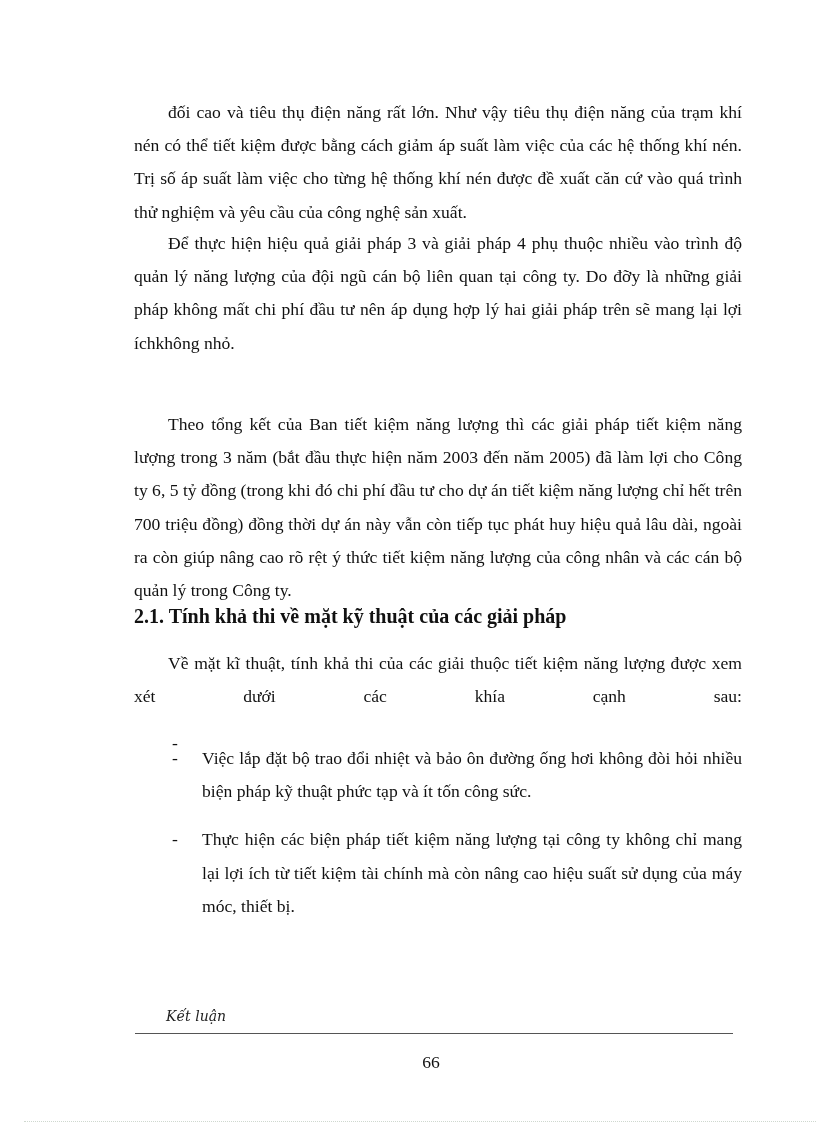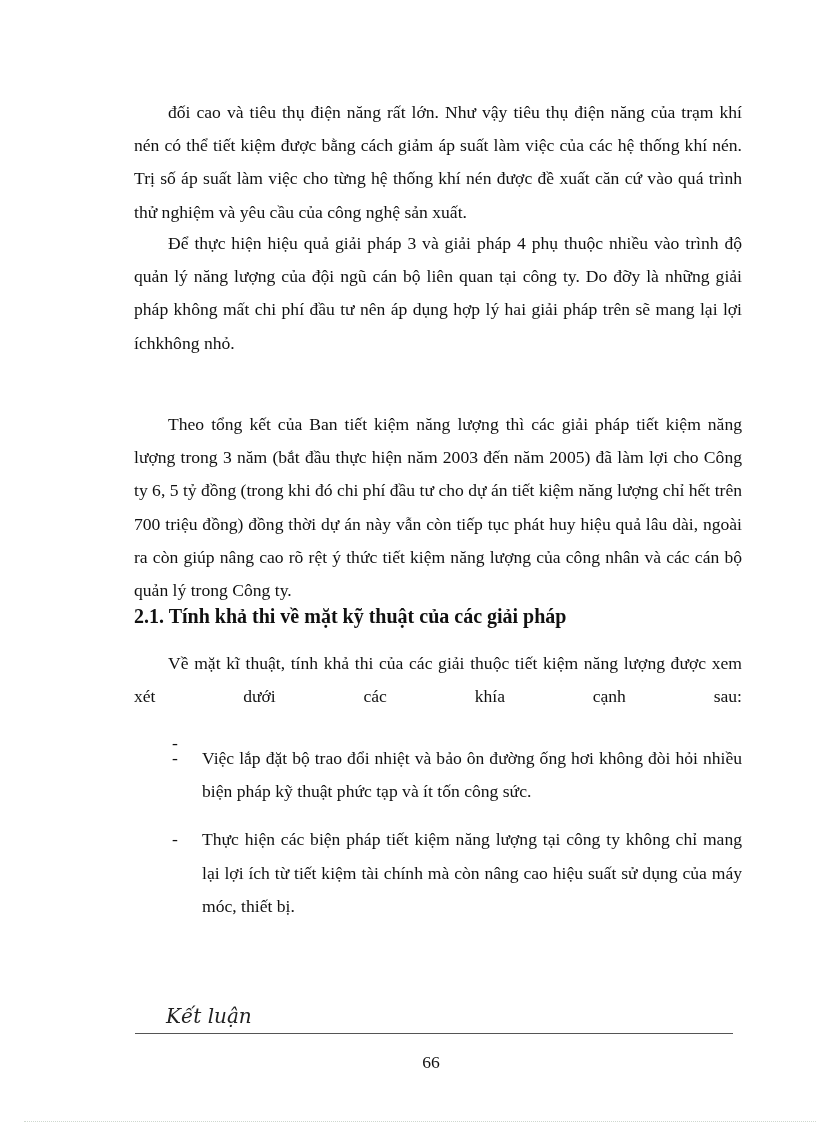--- a/index.html
+++ b/index.html
@@ -61,21 +61,21 @@
       position: absolute;
       left: 38px;
       top: 0;
     }
     .footer-label {
       position: absolute;
       left: 166px;
       top: 1002px;
       font-style: italic;
       font-family: "DejaVu Serif", serif;
-      font-size: 20px;
+      font-size: 14px;
       line-height: 28px;
       color: #222;
     }
     .footer-rule {
       position: absolute;
       left: 135px;
       top: 1033px;
       width: 598px;
       height: 0;
       border-top: 1.5px solid #555;

